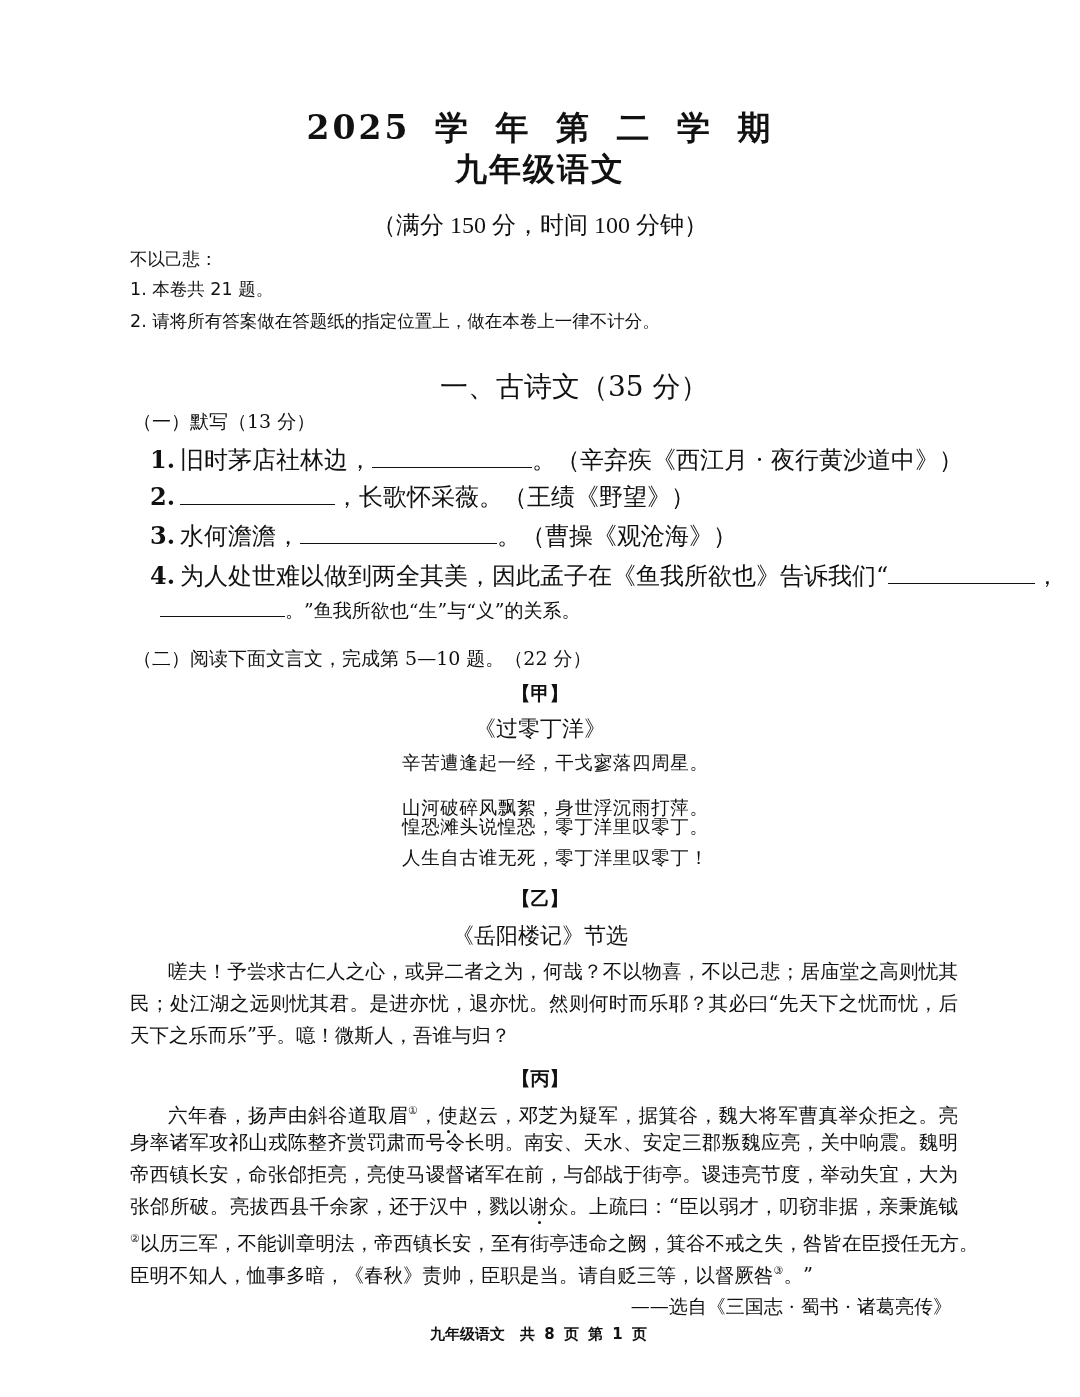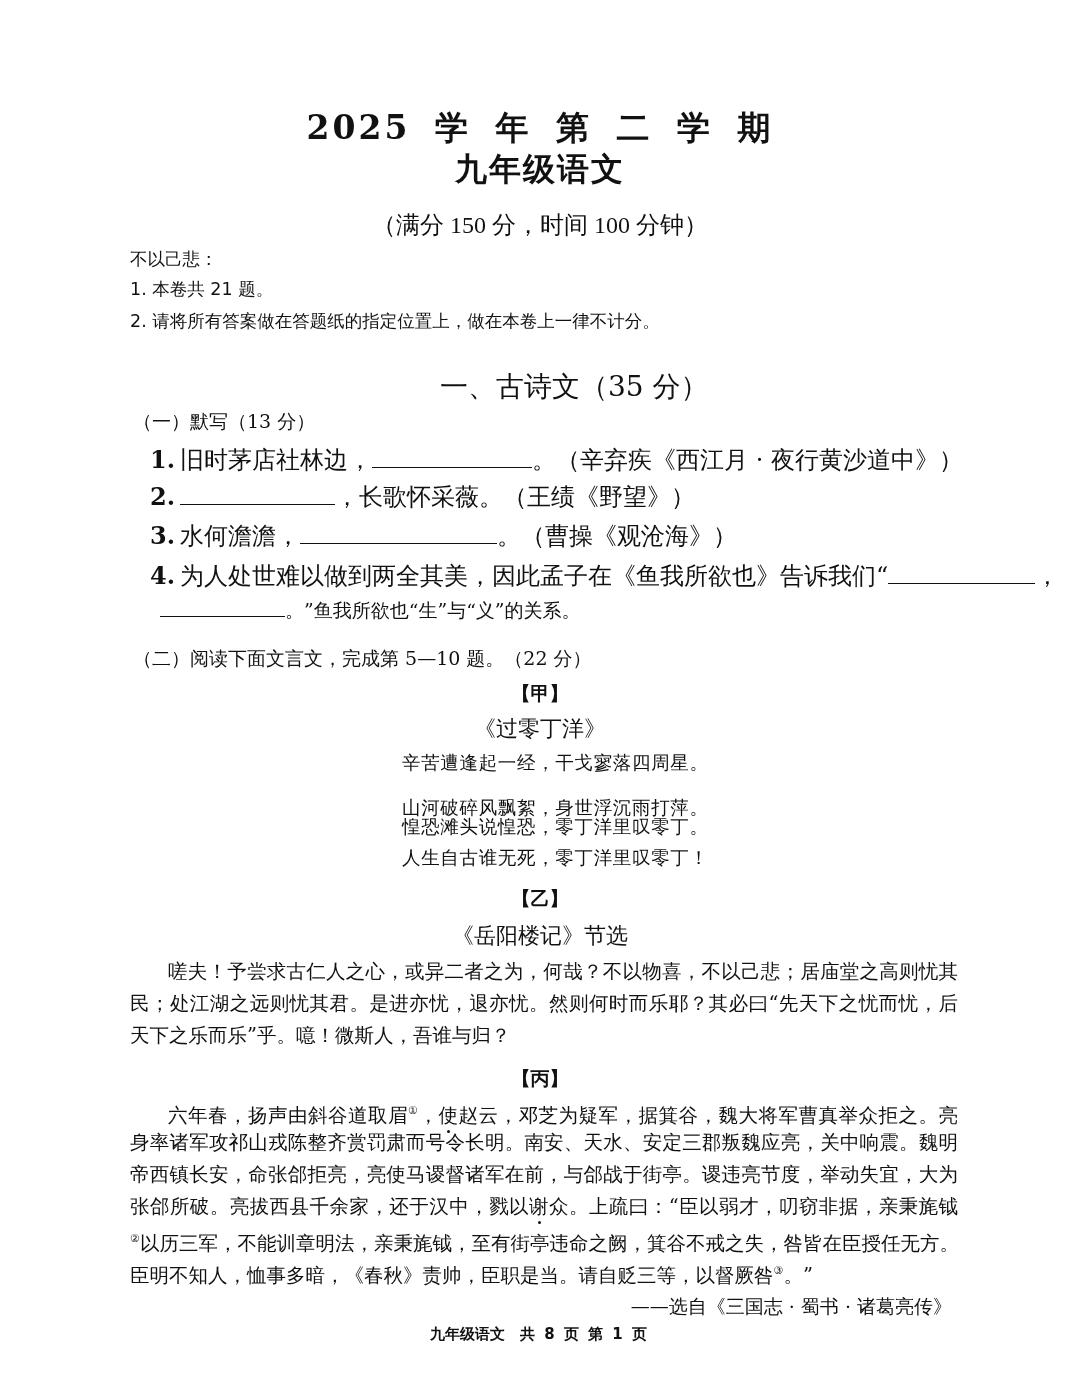--- a/index.html
+++ b/index.html
@@ -88,21 +88,21 @@
 <div class="ln pline" style="top:1130px;">
   <span>身率诸军攻祁山戎陈整齐赏罚肃而号令长明。南安、天水、安定三郡叛魏应亮，关中响震。魏明</span>
 </div>
 <div class="ln pline" style="top:1162px;">
   <span>帝西镇长安，命张郃拒亮，亮使马谡督诸军在前，与郃战于街亭。谡违亮节度，举动失宜，大为</span>
 </div>
 <div class="ln pline" style="top:1194px;">
   <span>张郃所破。亮拔西县千余家，还于汉中，戮以</span><span class="dot">谢</span><span>众。上疏曰：“臣以弱才，叨窃非据，亲秉旄钺</span>
 </div>
 <div class="ln pline" style="top:1226px;">
-  <span class="sup">②</span><span>以历三军，不能训章明法，亲秉旄钺，至有街亭违命之阙，箕谷不戒之失，咎皆在臣授任无方。</span>
+  <span class="sup">②</span><span>以历三军，不能训章明法，帝西镇长安，至有街亭违命之阙，箕谷不戒之失，咎皆在臣授任无方。</span>
 </div>
 <div class="ln pline last" style="top:1258px;">
   <span>臣明不知人，恤事多暗，《春秋》责帅，臣职是当。请自贬三等，以督厥咎</span><span class="sup">③</span><span>。”</span>
 </div>
 
 <div class="ln source">——选自《三国志 · 蜀书 · 诸葛亮传》</div>
 
 <div class="ln footer sans">九年级语文　共 8 页 第 1 页</div>
 
 </body></html>

